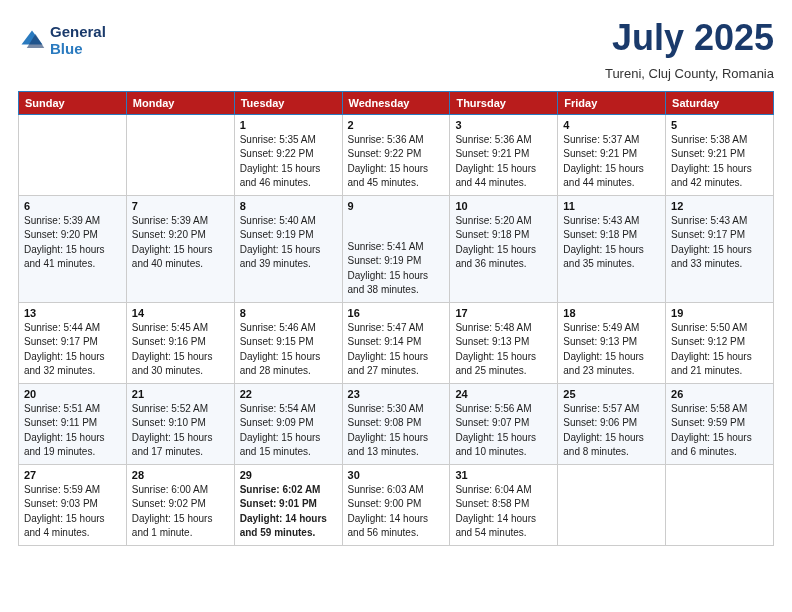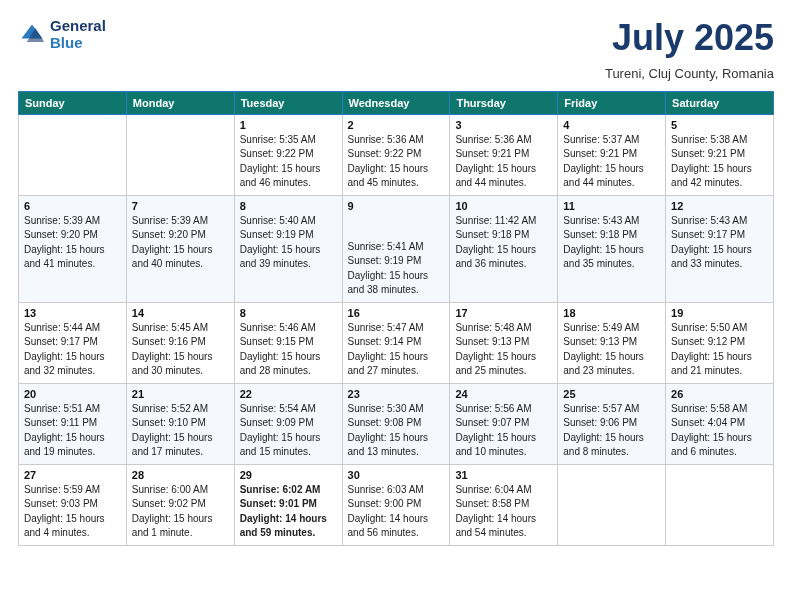--- a/index.html
+++ b/index.html
@@ -19,20 +19,21 @@
     .header {
       display: flex;
       justify-content: space-between;
       align-items: flex-start;
       margin-bottom: 10px;
     }
     .logo {
       display: flex;
       align-items: center;
       gap: 4px;
+      margin-top: 6px;
     }
     .logo-text {
       display: flex;
       flex-direction: column;
       line-height: 1.1;
     }
     .logo-general {
       font-size: 15px;
       font-weight: bold;
       color: #1a3a6b;
@@ -59,21 +60,21 @@
       font-size: 13px;
       color: #333;
       margin-top: 8px;
     }
     .calendar {
       width: 100%;
       border-collapse: collapse;
       font-size: 10.5px;
     }
     .calendar th {
-      background: #0f766e;
+      background: #b91c1c;
       color: #fff;
       text-align: left;
       padding: 5px 6px;
       font-size: 11px;
       font-weight: bold;
       border: 1px solid #2a7abf;
     }
     .calendar td {
       border: 1px solid #ccc;
       vertical-align: top;
@@ -200,21 +201,21 @@
           </td>
           <td>
             <div class="day-num">9</div>
             <div class="day-info" style="white-space: pre-line; margin-top: 28px;">Sunrise: 5:41 AM
 Sunset: 9:19 PM
 Daylight: 15 hours
 and 38 minutes.</div>
           </td>
           <td>
             <div class="day-num">10</div>
-            <div class="day-info" style="white-space: pre-line;">Sunrise: 11:42 AM
+            <div class="day-info" style="white-space: pre-line;">Sunrise: 5:20 AM
 Sunset: 9:18 PM
 Daylight: 15 hours
 and 36 minutes.</div>
           </td>
           <td>
             <div class="day-num">11</div>
             <div class="day-info" style="white-space: pre-line;">Sunrise: 5:43 AM
 Sunset: 9:18 PM
 Daylight: 15 hours
 and 35 minutes.</div>
@@ -317,21 +318,21 @@
           <td>
             <div class="day-num">25</div>
             <div class="day-info" style="white-space: pre-line;">Sunrise: 5:57 AM
 Sunset: 9:06 PM
 Daylight: 15 hours
 and 8 minutes.</div>
           </td>
           <td>
             <div class="day-num">26</div>
             <div class="day-info" style="white-space: pre-line;">Sunrise: 5:58 AM
-Sunset: 4:04 PM
+Sunset: 9:59 PM
 Daylight: 15 hours
 and 6 minutes.</div>
           </td>
         </tr>
         <tr>
           <td>
             <div class="day-num">27</div>
             <div class="day-info" style="white-space: pre-line;">Sunrise: 5:59 AM
 Sunset: 9:03 PM
 Daylight: 15 hours

